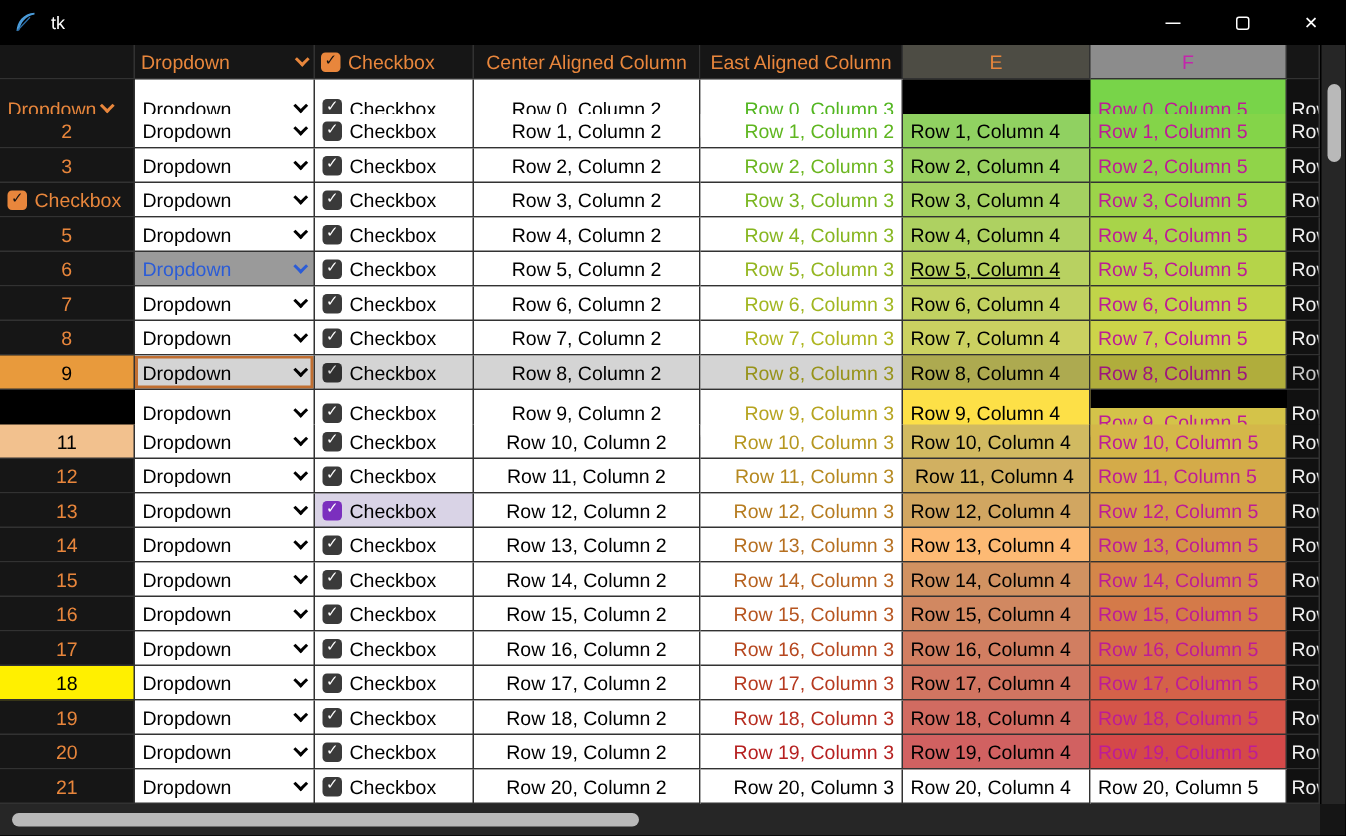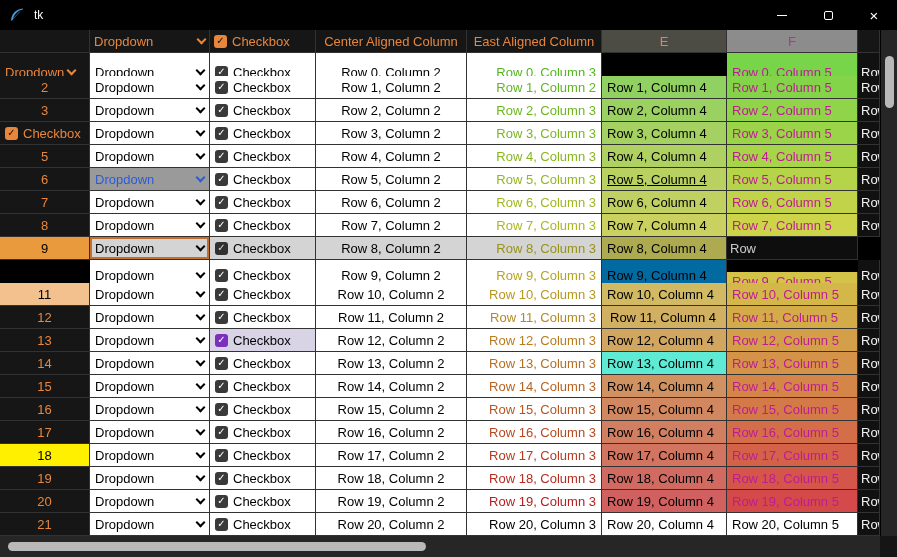--- a/index.html
+++ b/index.html
@@ -251,37 +251,38 @@
               <span class="ddtext">Dropdown</span>
               <span class="chev"></span>
             </div>
             <div class="cell cb-cell sel">
               <span class="cbx">✓</span>
               <span class="cbtext">Checkbox</span>
             </div>
             <div class="cell center-cell sel">Row 8, Column 2</div>
             <div class="cell east-cell sel" style="color: rgb(182, 177, 32);">Row 8, Column 3</div>
             <div class="cell e-cell sel" style="background: rgb(209, 205, 97);">Row 8, Column 4</div>
+            <div class="cell f-cell sel" style="background: rgb(212, 208, 73); color: rgb(190, 28, 150);">Row 8, Column 5</div>
             <div class="cell g-cell sel">Row</div>
           </div>
           <div class="grid-row">
             <div class="cell index-cell" style="background: rgb(242, 193, 142); color: rgb(0, 0, 0); margin-top: 30px;">
               <span class="itext">10</span>
             </div>
             <div class="cell dd-cell">
               <span class="ddtext">Dropdown</span>
               <span class="chev"></span>
             </div>
             <div class="cell cb-cell">
               <span class="cbx">✓</span>
               <span class="cbtext">Checkbox</span>
             </div>
             <div class="cell center-cell">Row 9, Column 2</div>
             <div class="cell east-cell" style="color: rgb(182, 164, 32);">Row 9, Column 3</div>
-            <div class="cell e-cell" style="background: #0369a1;">Row 9, Column 4</div>
+            <div class="cell e-cell" style="background: #fde047;">Row 9, Column 4</div>
             <div class="cell f-cell" style="background: rgb(212, 195, 73); color: rgb(190, 28, 150); margin-top: 12px;">Row 9, Column 5</div>
             <div class="cell g-cell">Row</div>
           </div>
           <div class="grid-row">
             <div class="cell index-cell" style="background: rgb(242, 193, 142); color: rgb(0, 0, 0);">
               <span class="itext">11</span>
             </div>
             <div class="cell dd-cell">
               <span class="ddtext">Dropdown</span>
               <span class="chev"></span>
@@ -339,21 +340,21 @@
             <div class="cell dd-cell">
               <span class="ddtext">Dropdown</span>
               <span class="chev"></span>
             </div>
             <div class="cell cb-cell">
               <span class="cbx">✓</span>
               <span class="cbtext">Checkbox</span>
             </div>
             <div class="cell center-cell">Row 13, Column 2</div>
             <div class="cell east-cell" style="color: rgb(182, 111, 32);">Row 13, Column 3</div>
-            <div class="cell e-cell" style="background: #5eead4;">Row 13, Column 4</div>
+            <div class="cell e-cell" style="background: #fdba74;">Row 13, Column 4</div>
             <div class="cell f-cell" style="background: rgb(212, 147, 73); color: rgb(190, 28, 150);">Row 13, Column 5</div>
             <div class="cell g-cell">Row</div>
           </div>
           <div class="grid-row">
             <div class="cell index-cell">
               <span class="itext">15</span>
             </div>
             <div class="cell dd-cell">
               <span class="ddtext">Dropdown</span>
               <span class="chev"></span>

